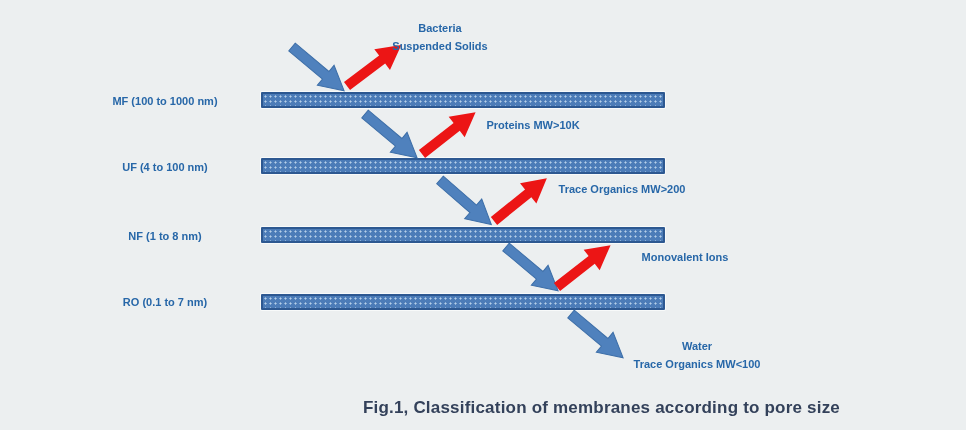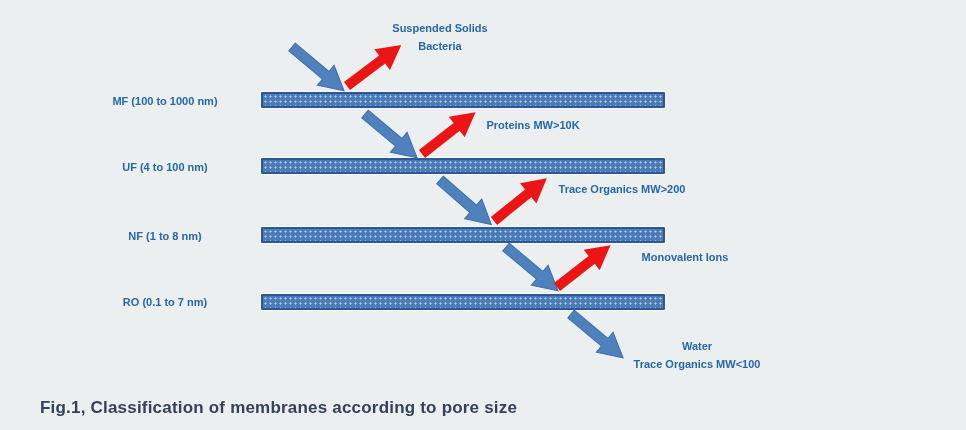--- a/index.html
+++ b/index.html
@@ -25,21 +25,21 @@
   }
   .note{
     position:absolute;width:180px;text-align:center;
     font-size:11px;font-weight:bold;color:#2767a8;line-height:18px;
   }
   .arrow{
     position:absolute;width:70px;height:28px;overflow:visible;
     transform-origin:0px 14px;
   }
   .caption{
-    position:absolute;left:40px;top:398px;width:800px;text-align:left;
+    position:absolute;left:40px;top:398px;width:800px;text-align:right;
     font-size:17px;font-weight:bold;color:#33415a;letter-spacing:0.2px;
   }
 </style>
 </head>
 <body>
 
 <div class="canvas">
 
   <div class="bar" style="top:92px"></div>
   <div class="bar" style="top:158px"></div>
@@ -75,22 +75,22 @@
     </svg>
   <svg class="arrow" viewBox="0 0 70 28" style="left:557px;top:273px;transform:rotate(-38deg)">
     <polygon points="0,9 44,9 44,1 68,14 44,27 44,19 0,19" fill="#ec1515"></polygon>
     </svg>
 
   <svg class="arrow" viewBox="0 0 70 28" style="left:571px;top:300px;transform:rotate(40deg)">
     <polygon points="0,9 44,9 44,1 68,14 44,27 44,19 0,19" stroke="#3c6ea8" stroke-width="1" fill="#4f81bd"></polygon>
     </svg>
 
   <div class="note" style="left:350px;top:19px">
+    <div>Bacteria</div>
     <div>Suspended Solids</div>
-    <div>Bacteria</div>
   </div>
   <div class="note" style="left:443px;top:116px">
     <div>Proteins MW&gt;10K</div>
   </div>
   <div class="note" style="left:532px;top:180px">
     <div>Trace Organics MW&gt;200</div>
   </div>
   <div class="note" style="left:595px;top:248px">
     <div>Monovalent Ions</div>
   </div>

